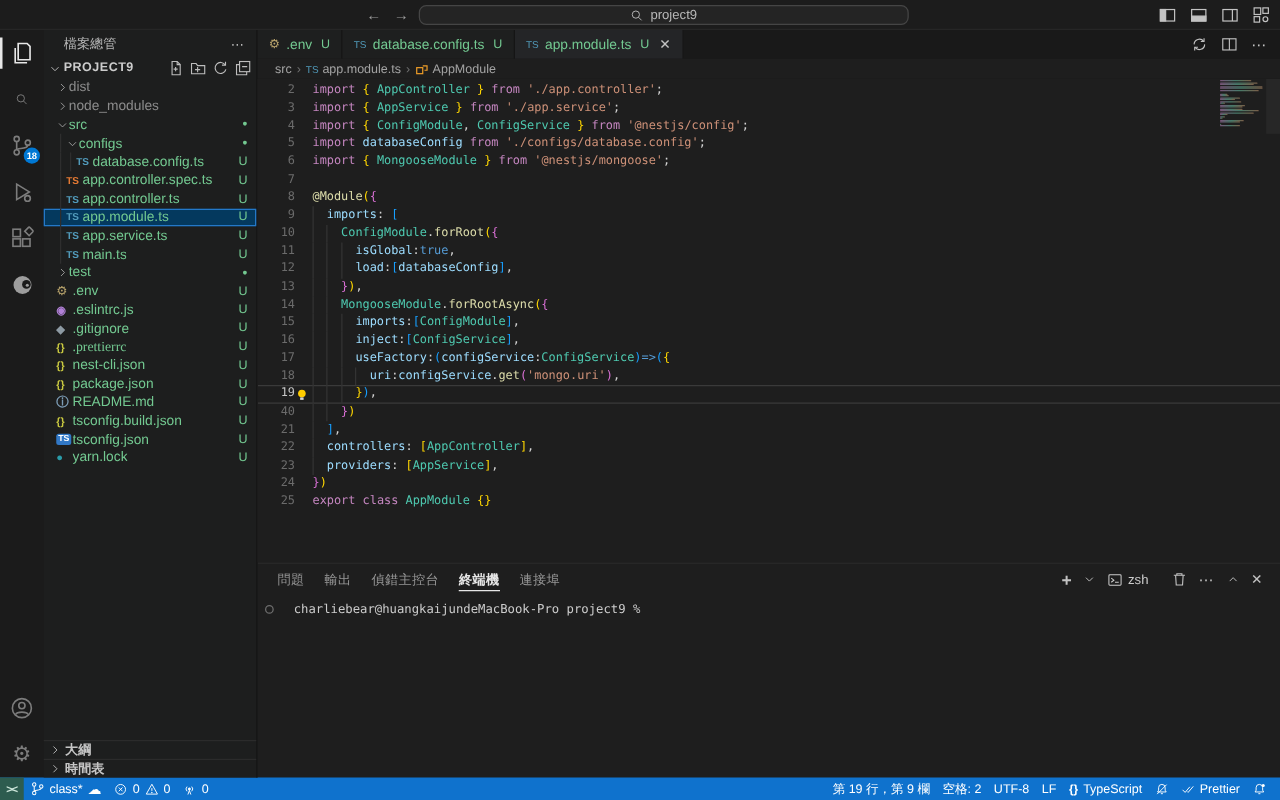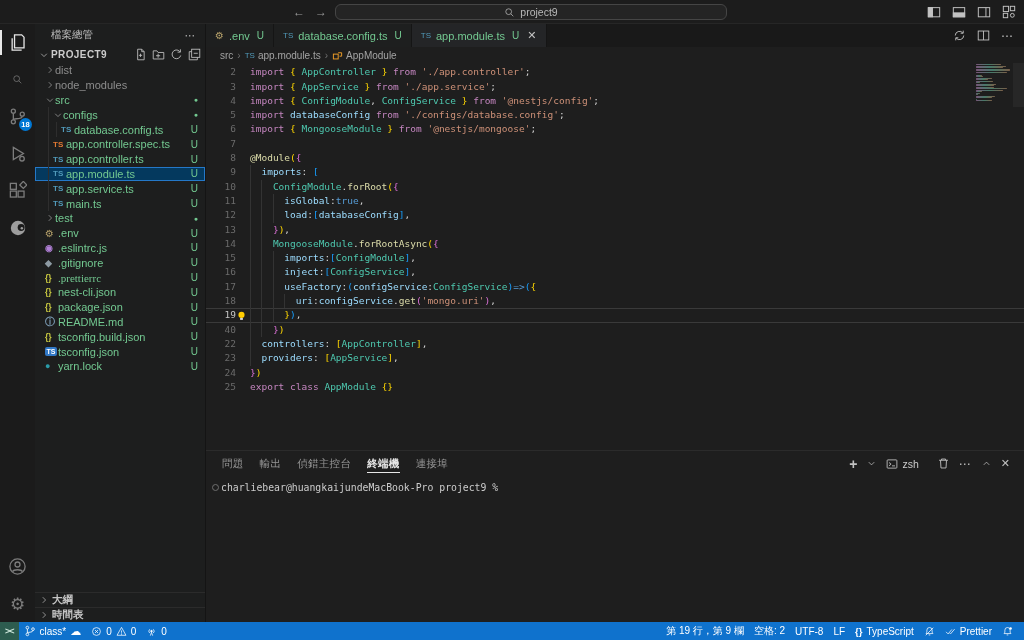--- a/index.html
+++ b/index.html
@@ -91,21 +91,21 @@
            display:flex; flex-direction:column; }
   .panel-tabs { height:25px; flex:none; display:flex; align-items:center; padding:0 8px; gap:0; }
   .ptab { padding:0 8px; height:100%; display:flex; align-items:center; color:#969696;
           font-size:10.5px; letter-spacing:.3px; cursor:pointer; position:relative; }
   .ptab.active { color:#e7e7e7; font-weight:bold; }
   .ptab.active::after { content:""; position:absolute; left:8px; right:8px; bottom:3px; height:1px; background:#e7e7e7; }
   .panel-actions { margin-left:auto; display:flex; align-items:center; gap:9px; color:#c2c2c2; padding-right:6px; }
   .shell-label { display:flex; align-items:center; gap:4px; font-size:10.5px; color:#cccccc; }
   #terminal-body { flex:1; padding:6px 0 0 6px; font-family:"DejaVu Sans Mono",monospace;
                    font-size:9.8px; color:#cccccc; }
-  .prompt-line { display:flex; align-items:center; gap:2px; }
+  .prompt-line { display:flex; align-items:center; gap:16px; }
   .cmd-circle { width:7px; height:7px; border:1px solid #6e6e6e; border-radius:50%; flex:none; }
 
   
   #statusbar { height:18px; background:#0f72cd; flex:none; display:flex; align-items:stretch;
                color:#ffffff; font-size:10px; }
   .st-item { display:flex; align-items:center; gap:4px; padding:0 5px; cursor:pointer; white-space:nowrap; }
   .st-item .ic { display:flex; align-items:center; }
   #st-remote { background:#2d5c4f; color:#cfe8dc; font-weight:bold; font-size:8px; padding:0 5px; }
   .st-right { margin-left:auto; display:flex; align-items:stretch; padding-right:6px; }
 
@@ -546,20 +546,21 @@
           <div class="code-line"><span class="ln">14</span><div class="guide" style="left: 44px; background: rgb(51, 51, 51);"></div><div class="guide" style="left: 55.44px; background: rgb(51, 51, 51);"></div><span class="lc"><span style="color: rgb(212, 212, 212);">    </span><span style="color: rgb(78, 201, 176);">MongooseModule</span><span style="color: rgb(212, 212, 212);">.</span><span style="color: rgb(220, 220, 170);">forRootAsync</span><span style="color: rgb(255, 215, 0);">(</span><span style="color: rgb(218, 112, 214);">{</span></span></div>
           <div class="code-line"><span class="ln">15</span><div class="guide" style="left: 44px; background: rgb(51, 51, 51);"></div><div class="guide" style="left: 55.44px; background: rgb(51, 51, 51);"></div><div class="guide" style="left: 66.88px; background: rgb(51, 51, 51);"></div><span class="lc"><span style="color: rgb(212, 212, 212);">      </span><span style="color: rgb(156, 220, 254);">imports</span><span style="color: rgb(212, 212, 212);">:</span><span style="color: rgb(23, 159, 255);">[</span><span style="color: rgb(78, 201, 176);">ConfigModule</span><span style="color: rgb(23, 159, 255);">]</span><span style="color: rgb(212, 212, 212);">,</span></span></div>
           <div class="code-line"><span class="ln">16</span><div class="guide" style="left: 44px; background: rgb(51, 51, 51);"></div><div class="guide" style="left: 55.44px; background: rgb(51, 51, 51);"></div><div class="guide" style="left: 66.88px; background: rgb(51, 51, 51);"></div><span class="lc"><span style="color: rgb(212, 212, 212);">      </span><span style="color: rgb(156, 220, 254);">inject</span><span style="color: rgb(212, 212, 212);">:</span><span style="color: rgb(23, 159, 255);">[</span><span style="color: rgb(78, 201, 176);">ConfigService</span><span style="color: rgb(23, 159, 255);">]</span><span style="color: rgb(212, 212, 212);">,</span></span></div>
           <div class="code-line"><span class="ln">17</span><div class="guide" style="left: 44px; background: rgb(51, 51, 51);"></div><div class="guide" style="left: 55.44px; background: rgb(51, 51, 51);"></div><div class="guide" style="left: 66.88px; background: rgb(51, 51, 51);"></div><span class="lc"><span style="color: rgb(212, 212, 212);">      </span><span style="color: rgb(156, 220, 254);">useFactory</span><span style="color: rgb(212, 212, 212);">:</span><span style="color: rgb(23, 159, 255);">(</span><span style="color: rgb(156, 220, 254);">configService</span><span style="color: rgb(212, 212, 212);">:</span><span style="color: rgb(78, 201, 176);">ConfigService</span><span style="color: rgb(23, 159, 255);">)</span><span style="color: rgb(86, 156, 214);">=&gt;</span><span style="color: rgb(23, 159, 255);">(</span><span style="color: rgb(255, 215, 0);">{</span></span></div>
           <div class="code-line"><span class="ln">18</span><div class="guide" style="left: 44px; background: rgb(51, 51, 51);"></div><div class="guide" style="left: 55.44px; background: rgb(51, 51, 51);"></div><div class="guide" style="left: 66.88px; background: rgb(51, 51, 51);"></div><div class="guide" style="left: 78.32px; background: rgb(51, 51, 51);"></div><span class="lc"><span style="color: rgb(212, 212, 212);">        </span><span style="color: rgb(156, 220, 254);">uri</span><span style="color: rgb(212, 212, 212);">:</span><span style="color: rgb(156, 220, 254);">configService</span><span style="color: rgb(212, 212, 212);">.</span><span style="color: rgb(220, 220, 170);">get</span><span style="color: rgb(218, 112, 214);">(</span><span style="color: rgb(206, 145, 120);">'mongo.uri'</span><span style="color: rgb(218, 112, 214);">)</span><span style="color: rgb(212, 212, 212);">,</span></span></div>
           <div class="code-line current"><span class="ln">19</span><span class="bulb ic"><svg width="9" height="10" viewBox="0 0 16 18">
                 <circle cx="8" cy="7" r="5.5" fill="#ffcc00"></circle>
                 <rect x="5.5" y="12.5" width="5" height="3.5" fill="#d7d7d7"></rect>
               </svg></span><div class="guide" style="left: 44px; background: rgb(51, 51, 51);"></div><div class="guide" style="left: 55.44px; background: rgb(51, 51, 51);"></div><div class="guide" style="left: 66.88px; background: rgb(51, 51, 51);"></div><span class="lc"><span style="color: rgb(212, 212, 212);">      </span><span style="color: rgb(255, 215, 0);">}</span><span style="color: rgb(23, 159, 255);">)</span><span style="color: rgb(212, 212, 212);">,</span></span></div>
           <div class="code-line"><span class="ln">40</span><div class="guide" style="left: 44px; background: rgb(51, 51, 51);"></div><div class="guide" style="left: 55.44px; background: rgb(51, 51, 51);"></div><span class="lc"><span style="color: rgb(212, 212, 212);">    </span><span style="color: rgb(218, 112, 214);">}</span><span style="color: rgb(255, 215, 0);">)</span></span></div>
+          <div class="code-line"><span class="ln">21</span><div class="guide" style="left: 44px; background: rgb(51, 51, 51);"></div><span class="lc"><span style="color: rgb(212, 212, 212);">  </span><span style="color: rgb(23, 159, 255);">]</span><span style="color: rgb(212, 212, 212);">,</span></span></div>
           <div class="code-line"><span class="ln">22</span><div class="guide" style="left: 44px; background: rgb(51, 51, 51);"></div><span class="lc"><span style="color: rgb(212, 212, 212);">  </span><span style="color: rgb(156, 220, 254);">controllers</span><span style="color: rgb(212, 212, 212);">: </span><span style="color: rgb(255, 215, 0);">[</span><span style="color: rgb(78, 201, 176);">AppController</span><span style="color: rgb(255, 215, 0);">]</span><span style="color: rgb(212, 212, 212);">,</span></span></div>
           <div class="code-line"><span class="ln">23</span><div class="guide" style="left: 44px; background: rgb(51, 51, 51);"></div><span class="lc"><span style="color: rgb(212, 212, 212);">  </span><span style="color: rgb(156, 220, 254);">providers</span><span style="color: rgb(212, 212, 212);">: </span><span style="color: rgb(255, 215, 0);">[</span><span style="color: rgb(78, 201, 176);">AppService</span><span style="color: rgb(255, 215, 0);">]</span><span style="color: rgb(212, 212, 212);">,</span></span></div>
           <div class="code-line"><span class="ln">24</span><span class="lc"><span style="color: rgb(218, 112, 214);">}</span><span style="color: rgb(255, 215, 0);">)</span></span></div>
           <div class="code-line"><span class="ln">25</span><span class="lc"><span style="color: rgb(197, 134, 192);">export</span><span style="color: rgb(212, 212, 212);"> </span><span style="color: rgb(197, 134, 192);">class</span><span style="color: rgb(212, 212, 212);"> </span><span style="color: rgb(78, 201, 176);">AppModule</span><span style="color: rgb(212, 212, 212);"> </span><span style="color: rgb(255, 215, 0);">{}</span></span></div>
         </div>
       <div id="minimap">
           <div class="mm-bar" style="width: 24.8px;"></div>
           <div class="mm-bar" style="width: 30.38px;"></div>
           <div class="mm-bar" style="width: 26.66px;"></div>
           <div class="mm-bar" style="width: 34px;"></div>

